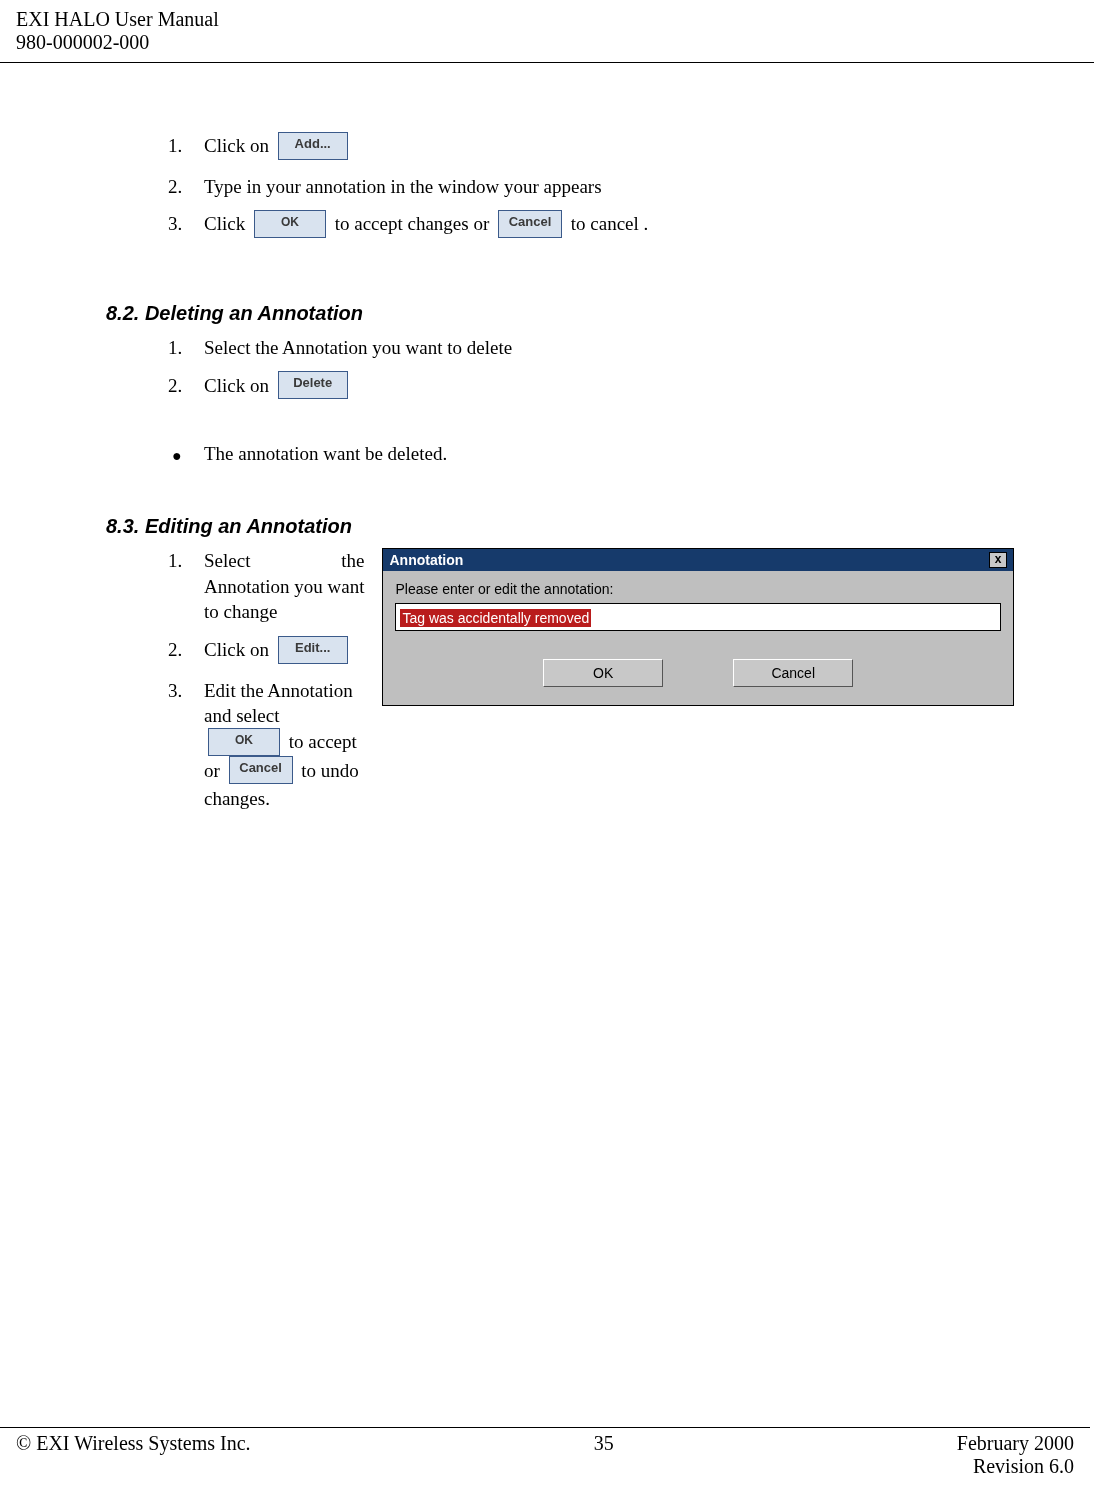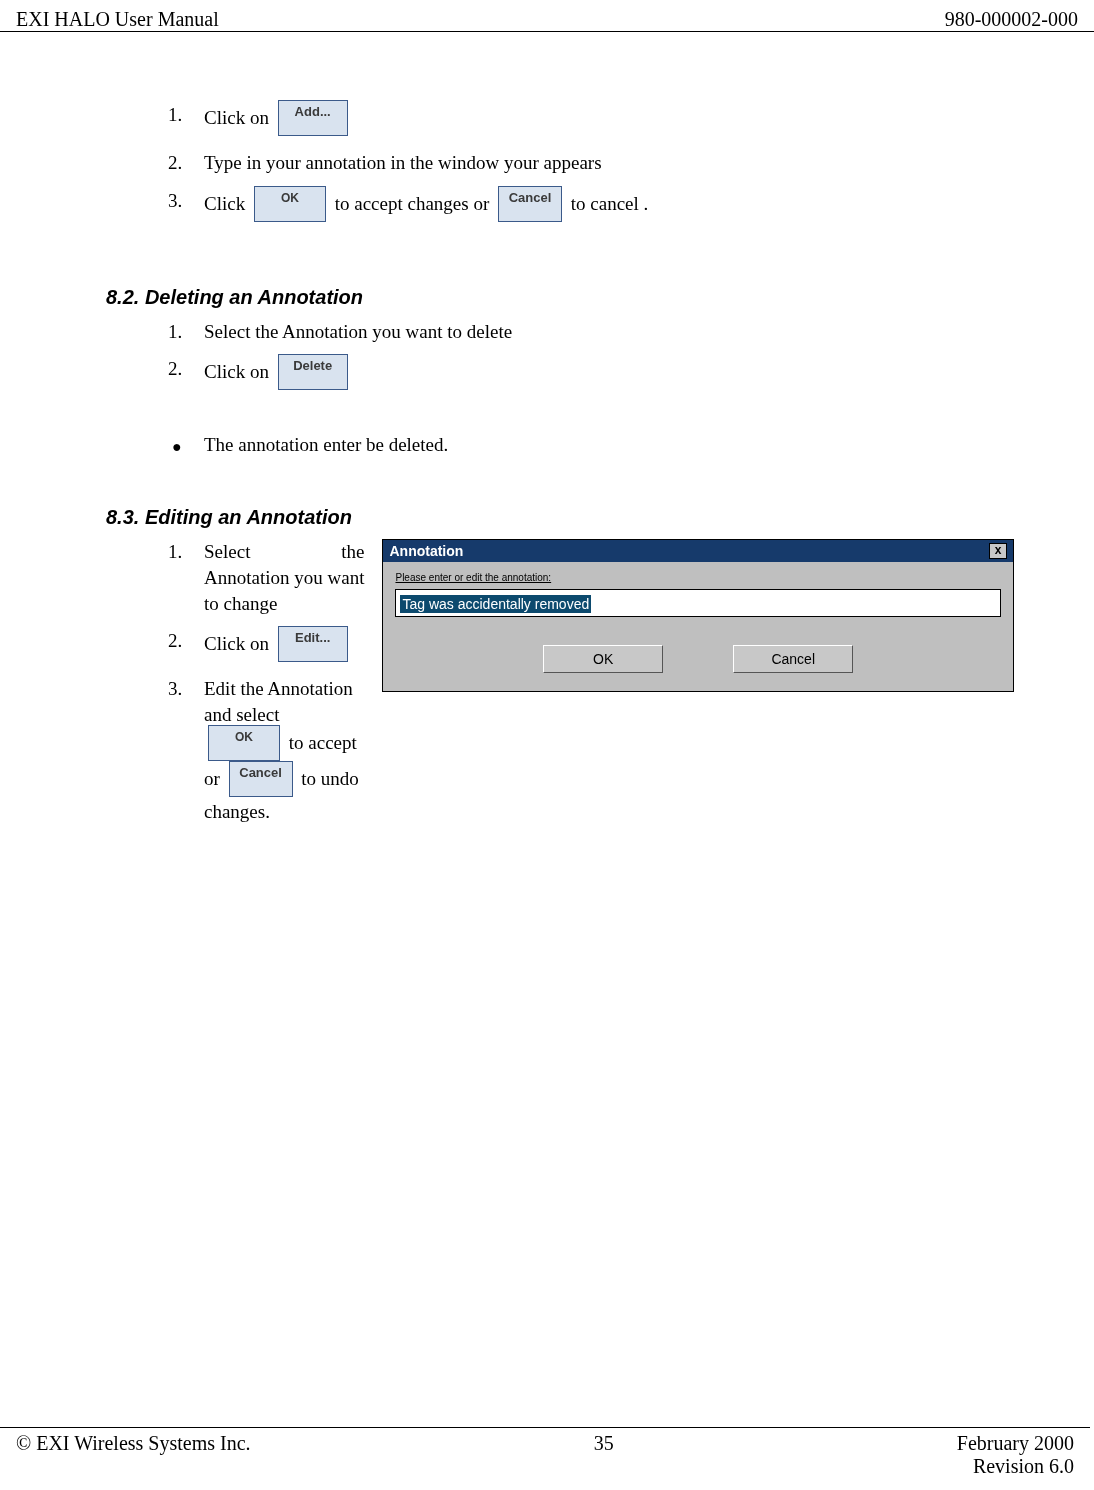--- a/index.html
+++ b/index.html
@@ -8,23 +8,24 @@
       background: #fff;
       width: 1094px;
       height: 1490px;
       position: relative;
       font-size: 19px;
       color: #000;
     }
     .header {
       display: flex;
       justify-content: space-between;
-      padding: 8px 16px 0 16px;
+      padding: 8px 16px 8px 16px;
       border-bottom: 1px solid #000;
       font-size: 20px;
+      flex-direction: column;
     }
     .content {
       padding: 70px 80px 0 106px;
     }
     .section-heading {
       font-family: Arial, Helvetica, sans-serif;
       font-weight: bold;
       font-style: italic;
       font-size: 20px;
       margin-bottom: 44px;
@@ -51,21 +52,21 @@
     }
     .btn-img {
       display: inline-block;
       vertical-align: middle;
       border: 1px solid #3b5a8a;
       background: #d9e3ef;
       font-family: Arial, Helvetica, sans-serif;
       font-size: 13px;
       text-align: center;
       line-height: 22px;
-      height: 36px;
+      height: 28px;
       margin: 0 4px;
       position: relative;
       top: -2px;
       color: #3a3a3a;
       font-weight: bold;
     }
     .btn-wide { width: 70px; }
     .btn-mid { width: 64px; }
     .btn-ok { width: 72px; font-size: 12px; }
     .bullet-line {
@@ -107,30 +108,30 @@
     .dlg-close {
       width: 18px; height: 16px;
       background: #c8c8c8;
       border: 1px solid #000;
       text-align: center;
       line-height: 12px;
       font-size: 12px;
       color: #000;
     }
     .dlg-body { padding: 10px 12px 18px 12px; }
-    .dlg-label { font-size: 10px; color: #000; margin-bottom: 6px; text-decoration: underline; }
+    .dlg-label { font-size: 14px; color: #000; margin-bottom: 6px; }
     .dlg-input {
       width: 100%;
       background: #fff;
       border: 1px solid #000;
       padding: 2px 4px;
     }
     .dlg-input .sel {
       display: inline-block;
-      background: #0c4a6e;
+      background: #b91c1c;
       color: #fff;
       font-size: 14px;
       padding: 1px 2px;
     }
     .dlg-buttons {
       display: flex;
       justify-content: center;
       gap: 70px;
       margin-top: 28px;
     }
@@ -201,21 +202,21 @@
     <li>
       <span class="num">2.</span>
       <span class="body">
         <span>Click on</span>
         <span class="btn-img btn-wide">Delete</span>
       </span>
     </li>
   </ol>
   <div class="bullet-line">
     <span class="dot">●</span>
-    <span>The annotation enter be deleted.</span>
+    <span>The annotation want be deleted.</span>
   </div>
 
   <div class="section-heading tight">8.3.  Editing an Annotation</div>
   <div class="two-col">
     <div class="left">
       <ol class="steps">
         <li>
           <span class="num">1.</span>
           <span class="body">Select the Annotation you want to change</span>
         </li>

